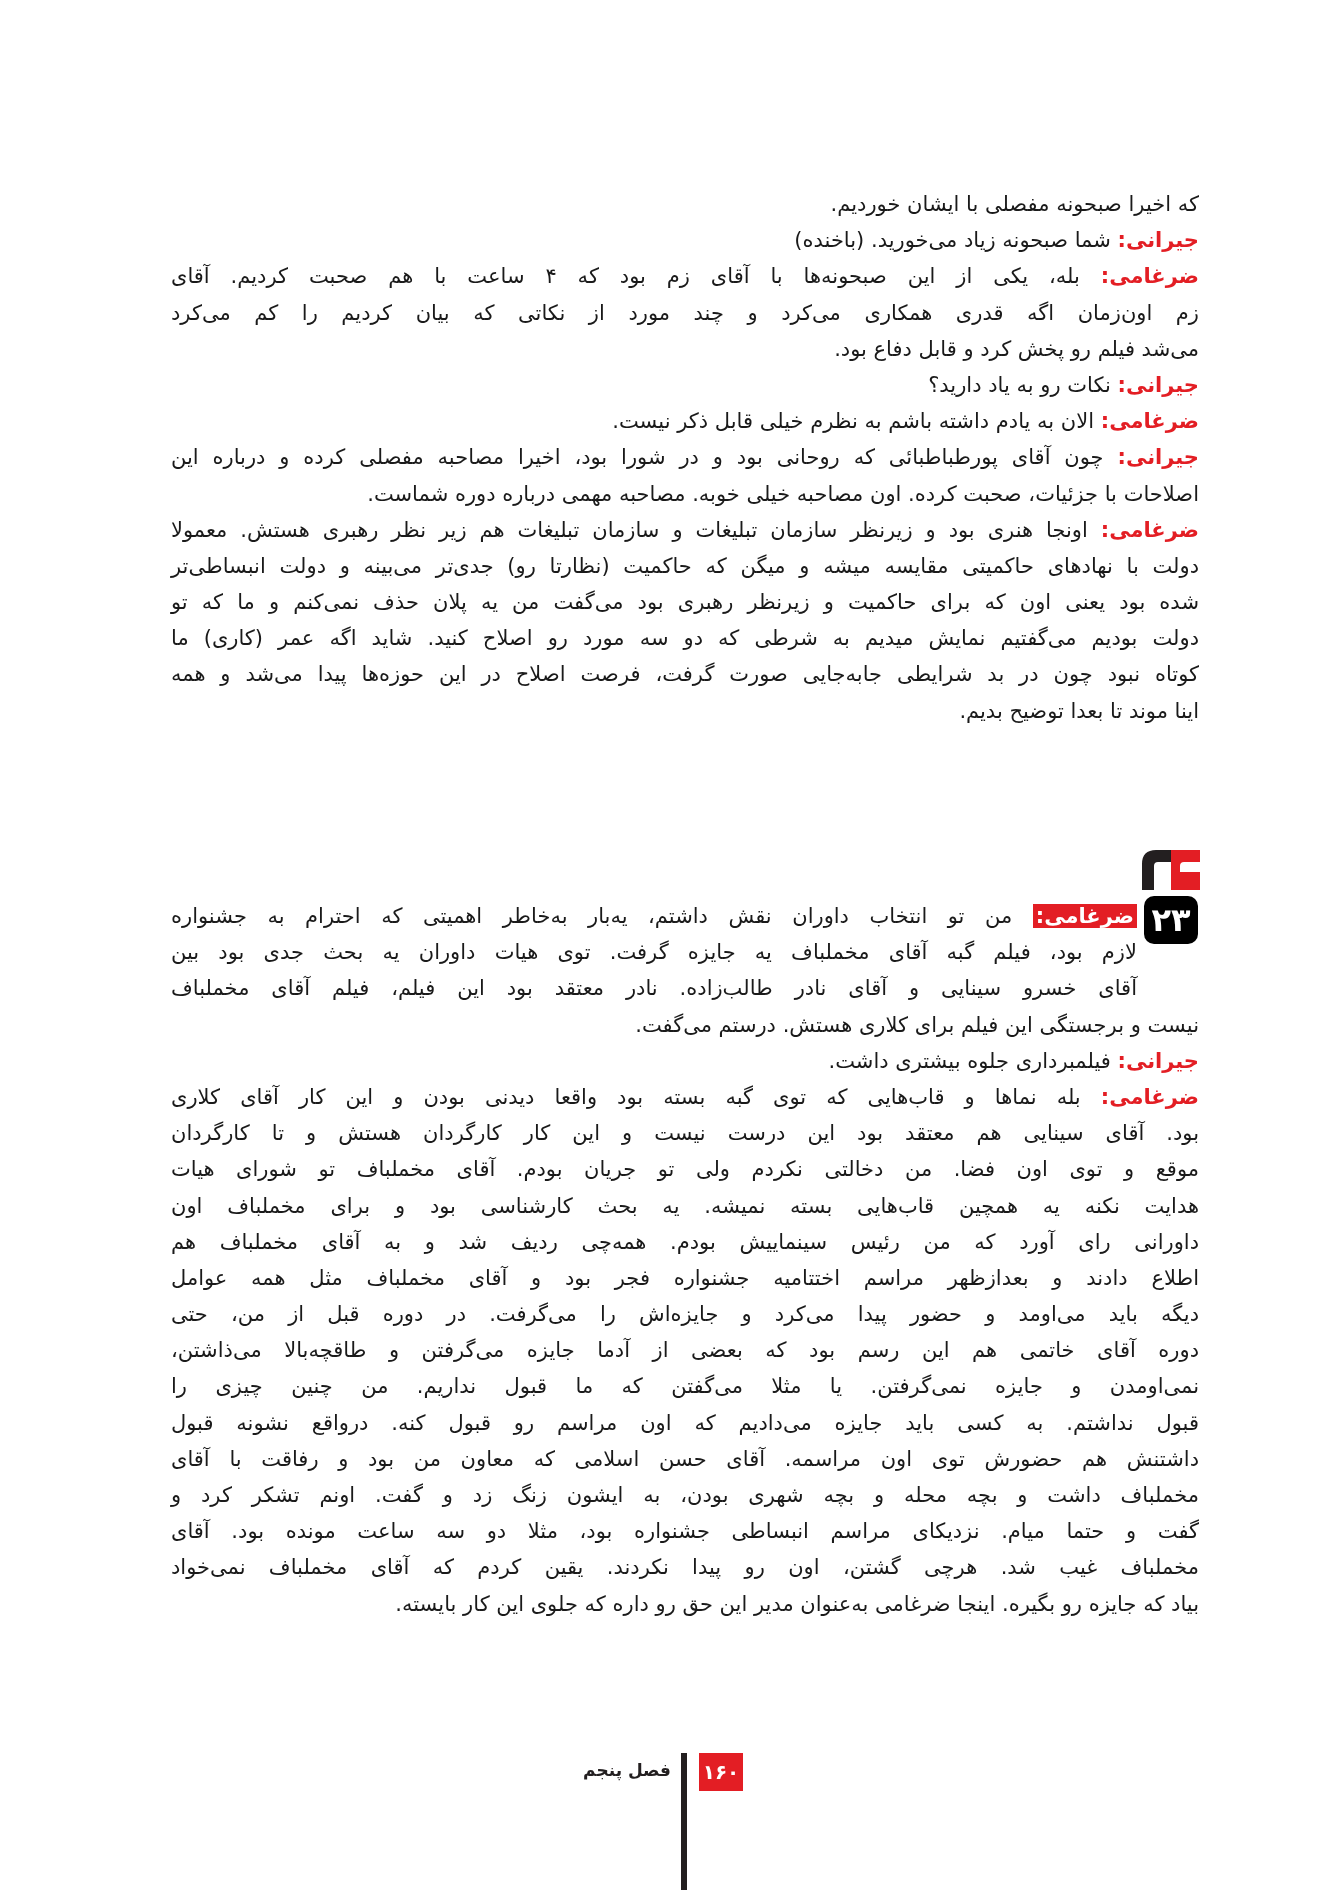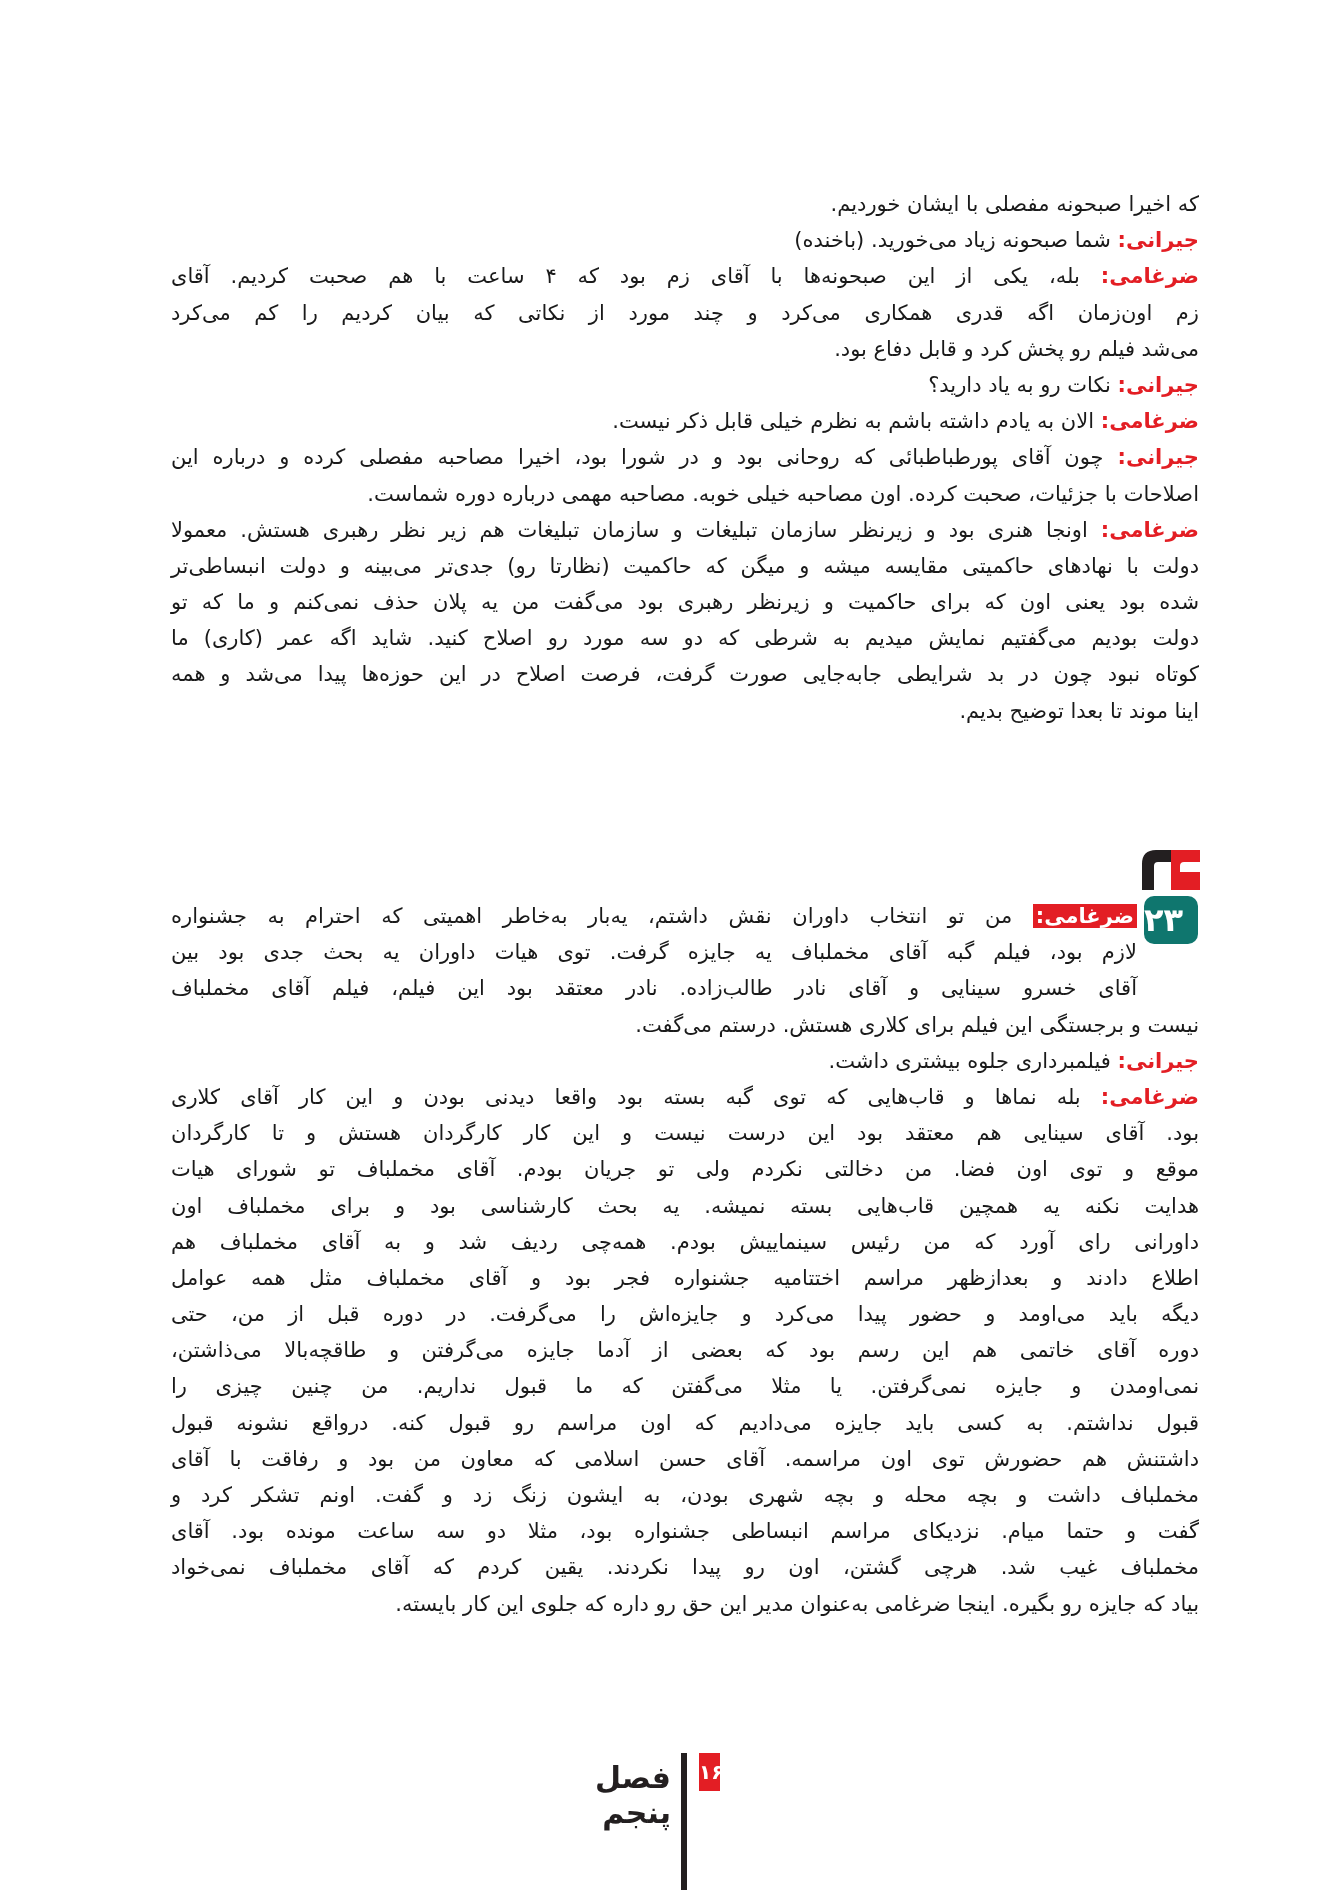--- a/index.html
+++ b/index.html
@@ -11,27 +11,27 @@
   .line { display: block; white-space: nowrap; height: 36.2px; }
   .line.full { text-align: justify; text-align-last: justify; }
   .spk { color: #e31e24; font-weight: bold; }
   .block1 { top: 186px; }
   .block2 { top: 850px; margin-top: 48px; }
   .block2 .indent { padding-right: 62px; }
   .hl-label { background: #e31e24; color: #ffffff; font-weight: bold; padding: 0 3px; }
   .badge { position: absolute; left: 1128px; top: 850px; width: 58px; height: 98px; }
   .badge .quote-top { position: absolute; left: 0; top: 0; width: 58px; height: 40px; }
   .badge .num { position: absolute; left: 2px; top: 46px; width: 54px; height: 48px;
-                background: #0f766e; border-radius: 10px; color: #fff; font-weight: bold;
-                font-size: 32px; line-height: 48px; font-family: "DejaVu Sans", sans-serif; }
+                background: #000000; border-radius: 10px; color: #fff; font-weight: bold;
+                font-size: 32px; text-align: center; line-height: 48px; font-family: "DejaVu Sans", sans-serif; }
   .footer-bar { position: absolute; left: 667px; top: 1753px; width: 6px; height: 137px; background: #231f20; }
   .footer-title { position: absolute; left: 555px; top: 1760px; width: 102px; text-align: right;
-                  direction: rtl; font-size: 30px; font-weight: bold; color: #231f20; }
-  .page-num { position: absolute; left: 685px; top: 1753px; width: 21px; height: 38px; background: #e31e24;
-              color: #fff; font-weight: bold; font-size: 20px; text-align: left; line-height: 38px; }
+                  direction: rtl; font-size: 17px; font-weight: bold; color: #231f20; }
+  .page-num { position: absolute; left: 685px; top: 1753px; width: 44px; height: 38px; background: #e31e24;
+              color: #fff; font-weight: bold; font-size: 20px; text-align: center; line-height: 38px; }
 </style>
 </head>
 <body>
 
 <div class="page">
 
   <div class="block block1" id="block1">
       <span class="line"><span>که اخیرا صبحونه مفصلی با ایشان خوردیم.</span></span>
       <span class="line"><span class="spk">جیرانی:</span><span> شما صبحونه زیاد می‌خورید. (باخنده)</span></span>
       <span class="line full"><span class="spk">ضرغامی:</span><span> بله، یکی از این صبحونه‌ها با آقای زم بود که ۴ ساعت با هم صحبت کردیم. آقای</span></span>

